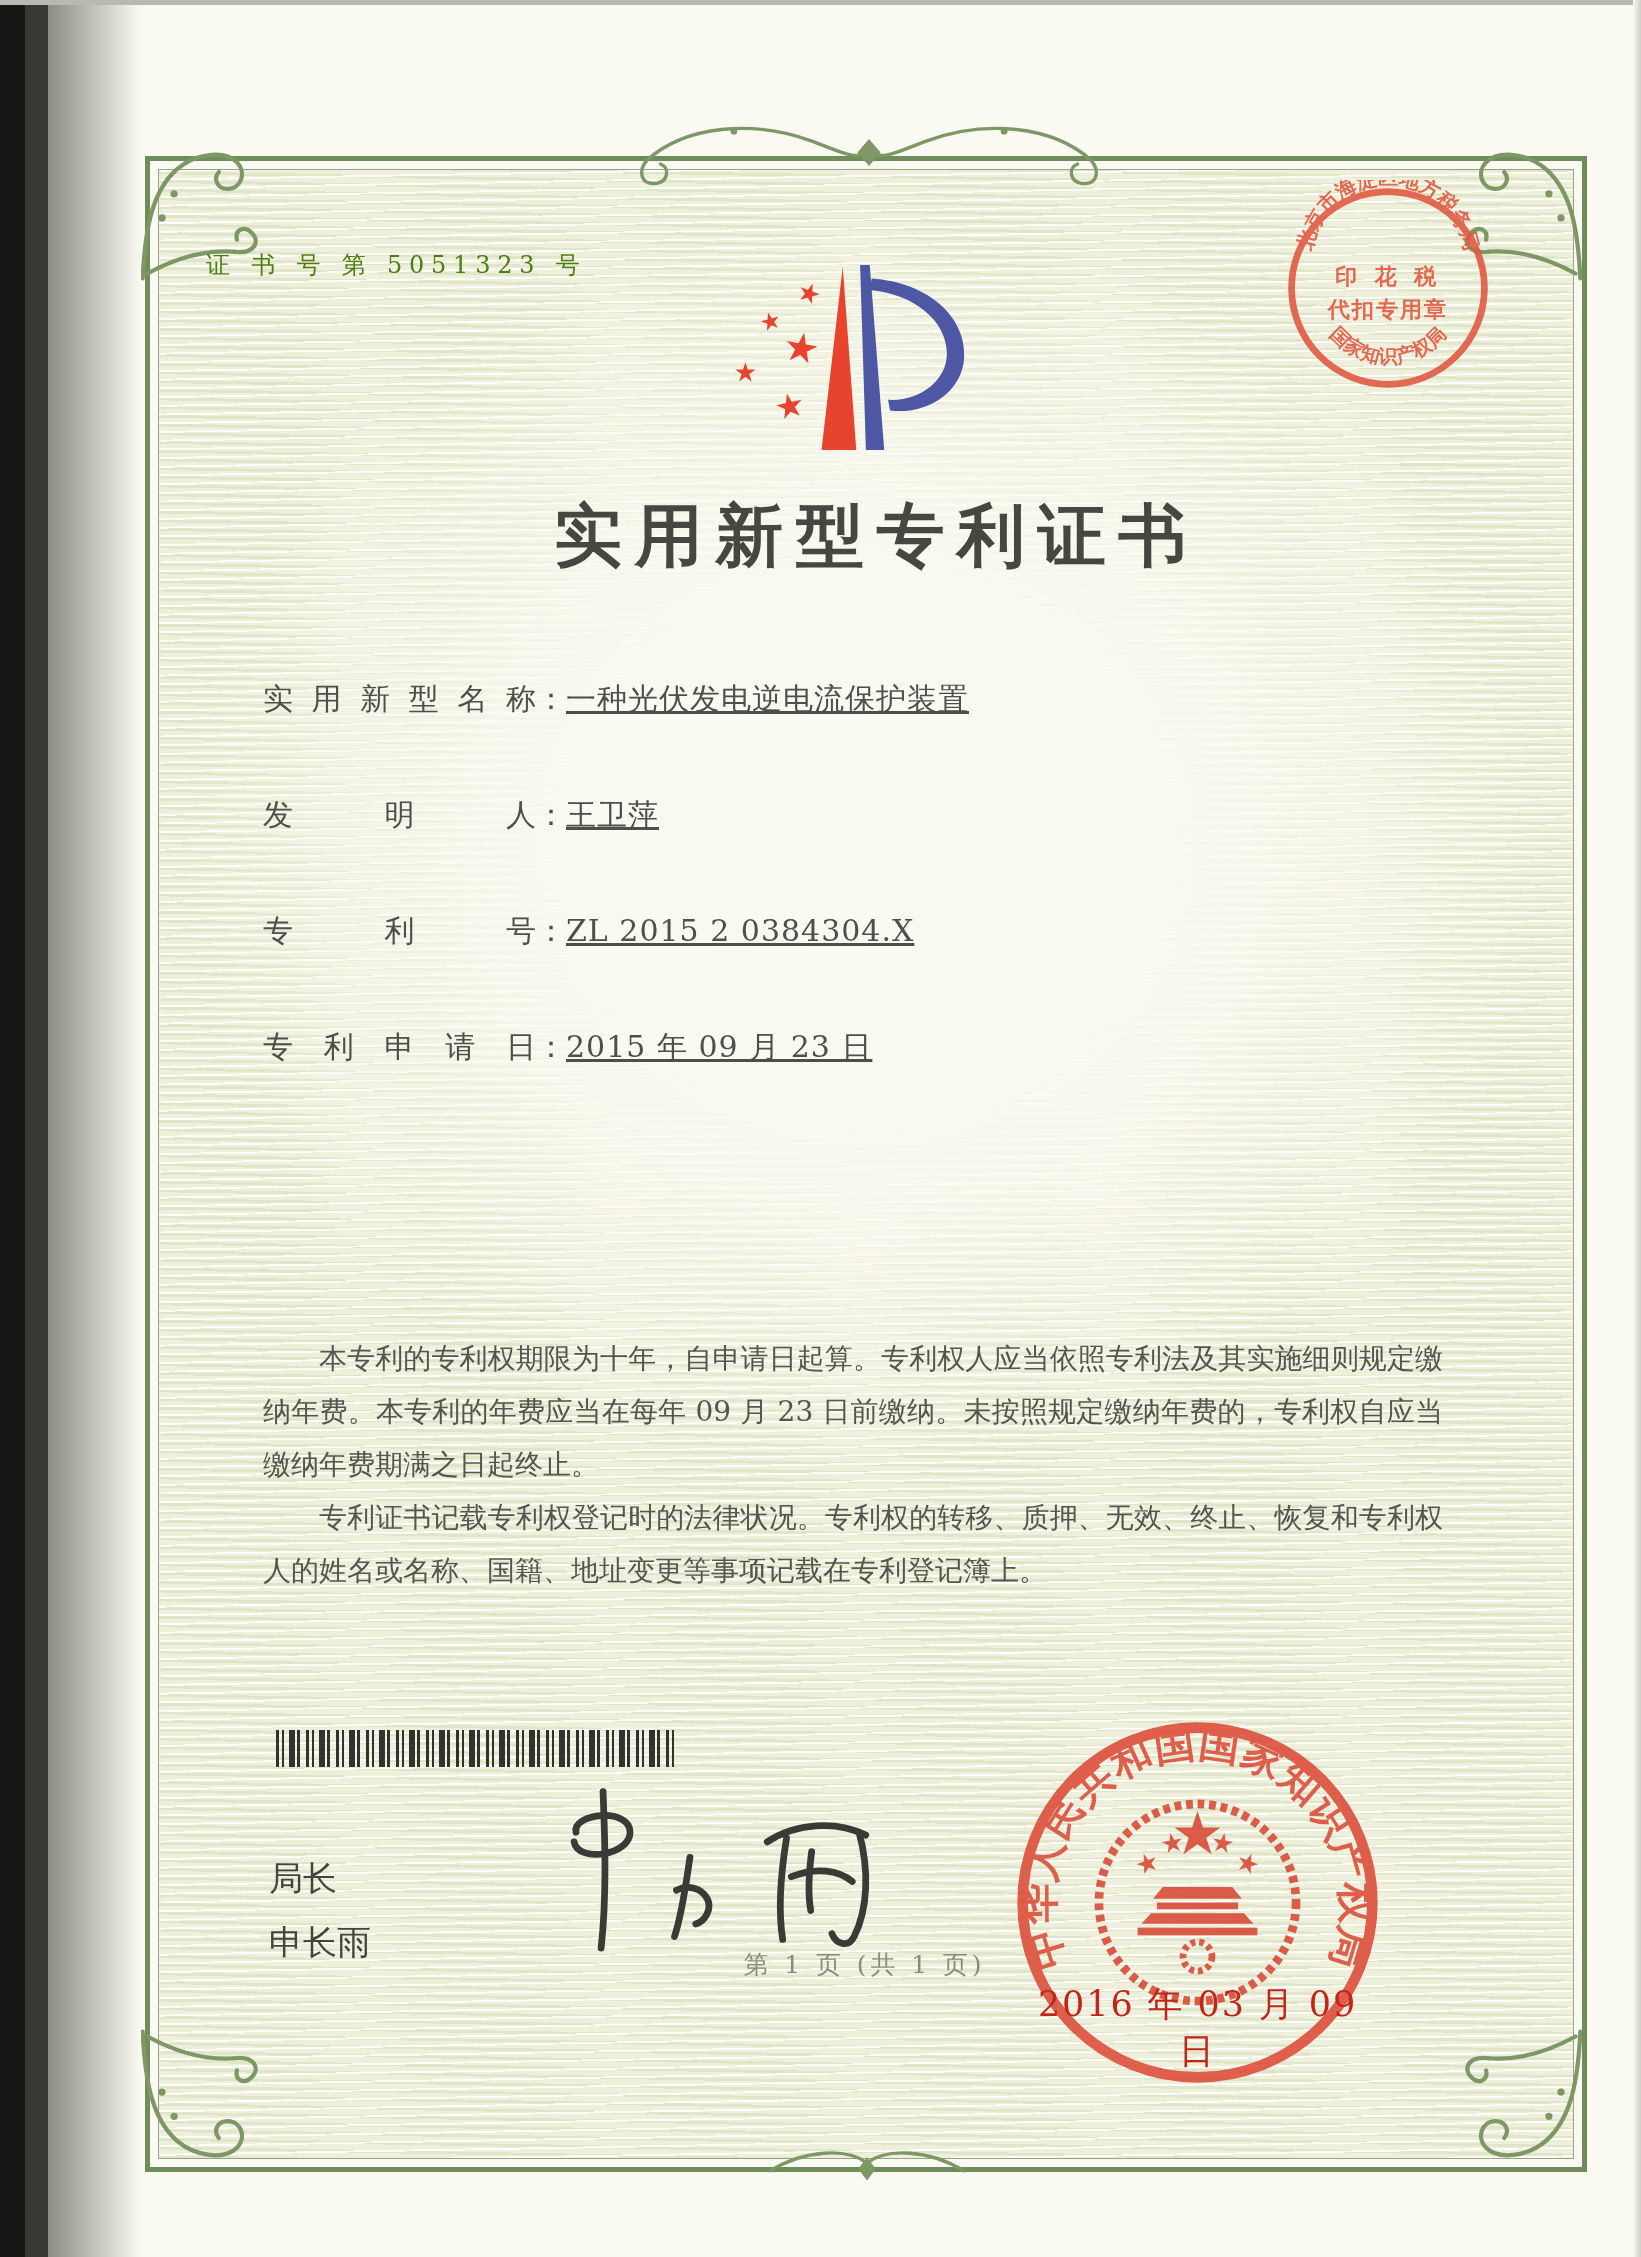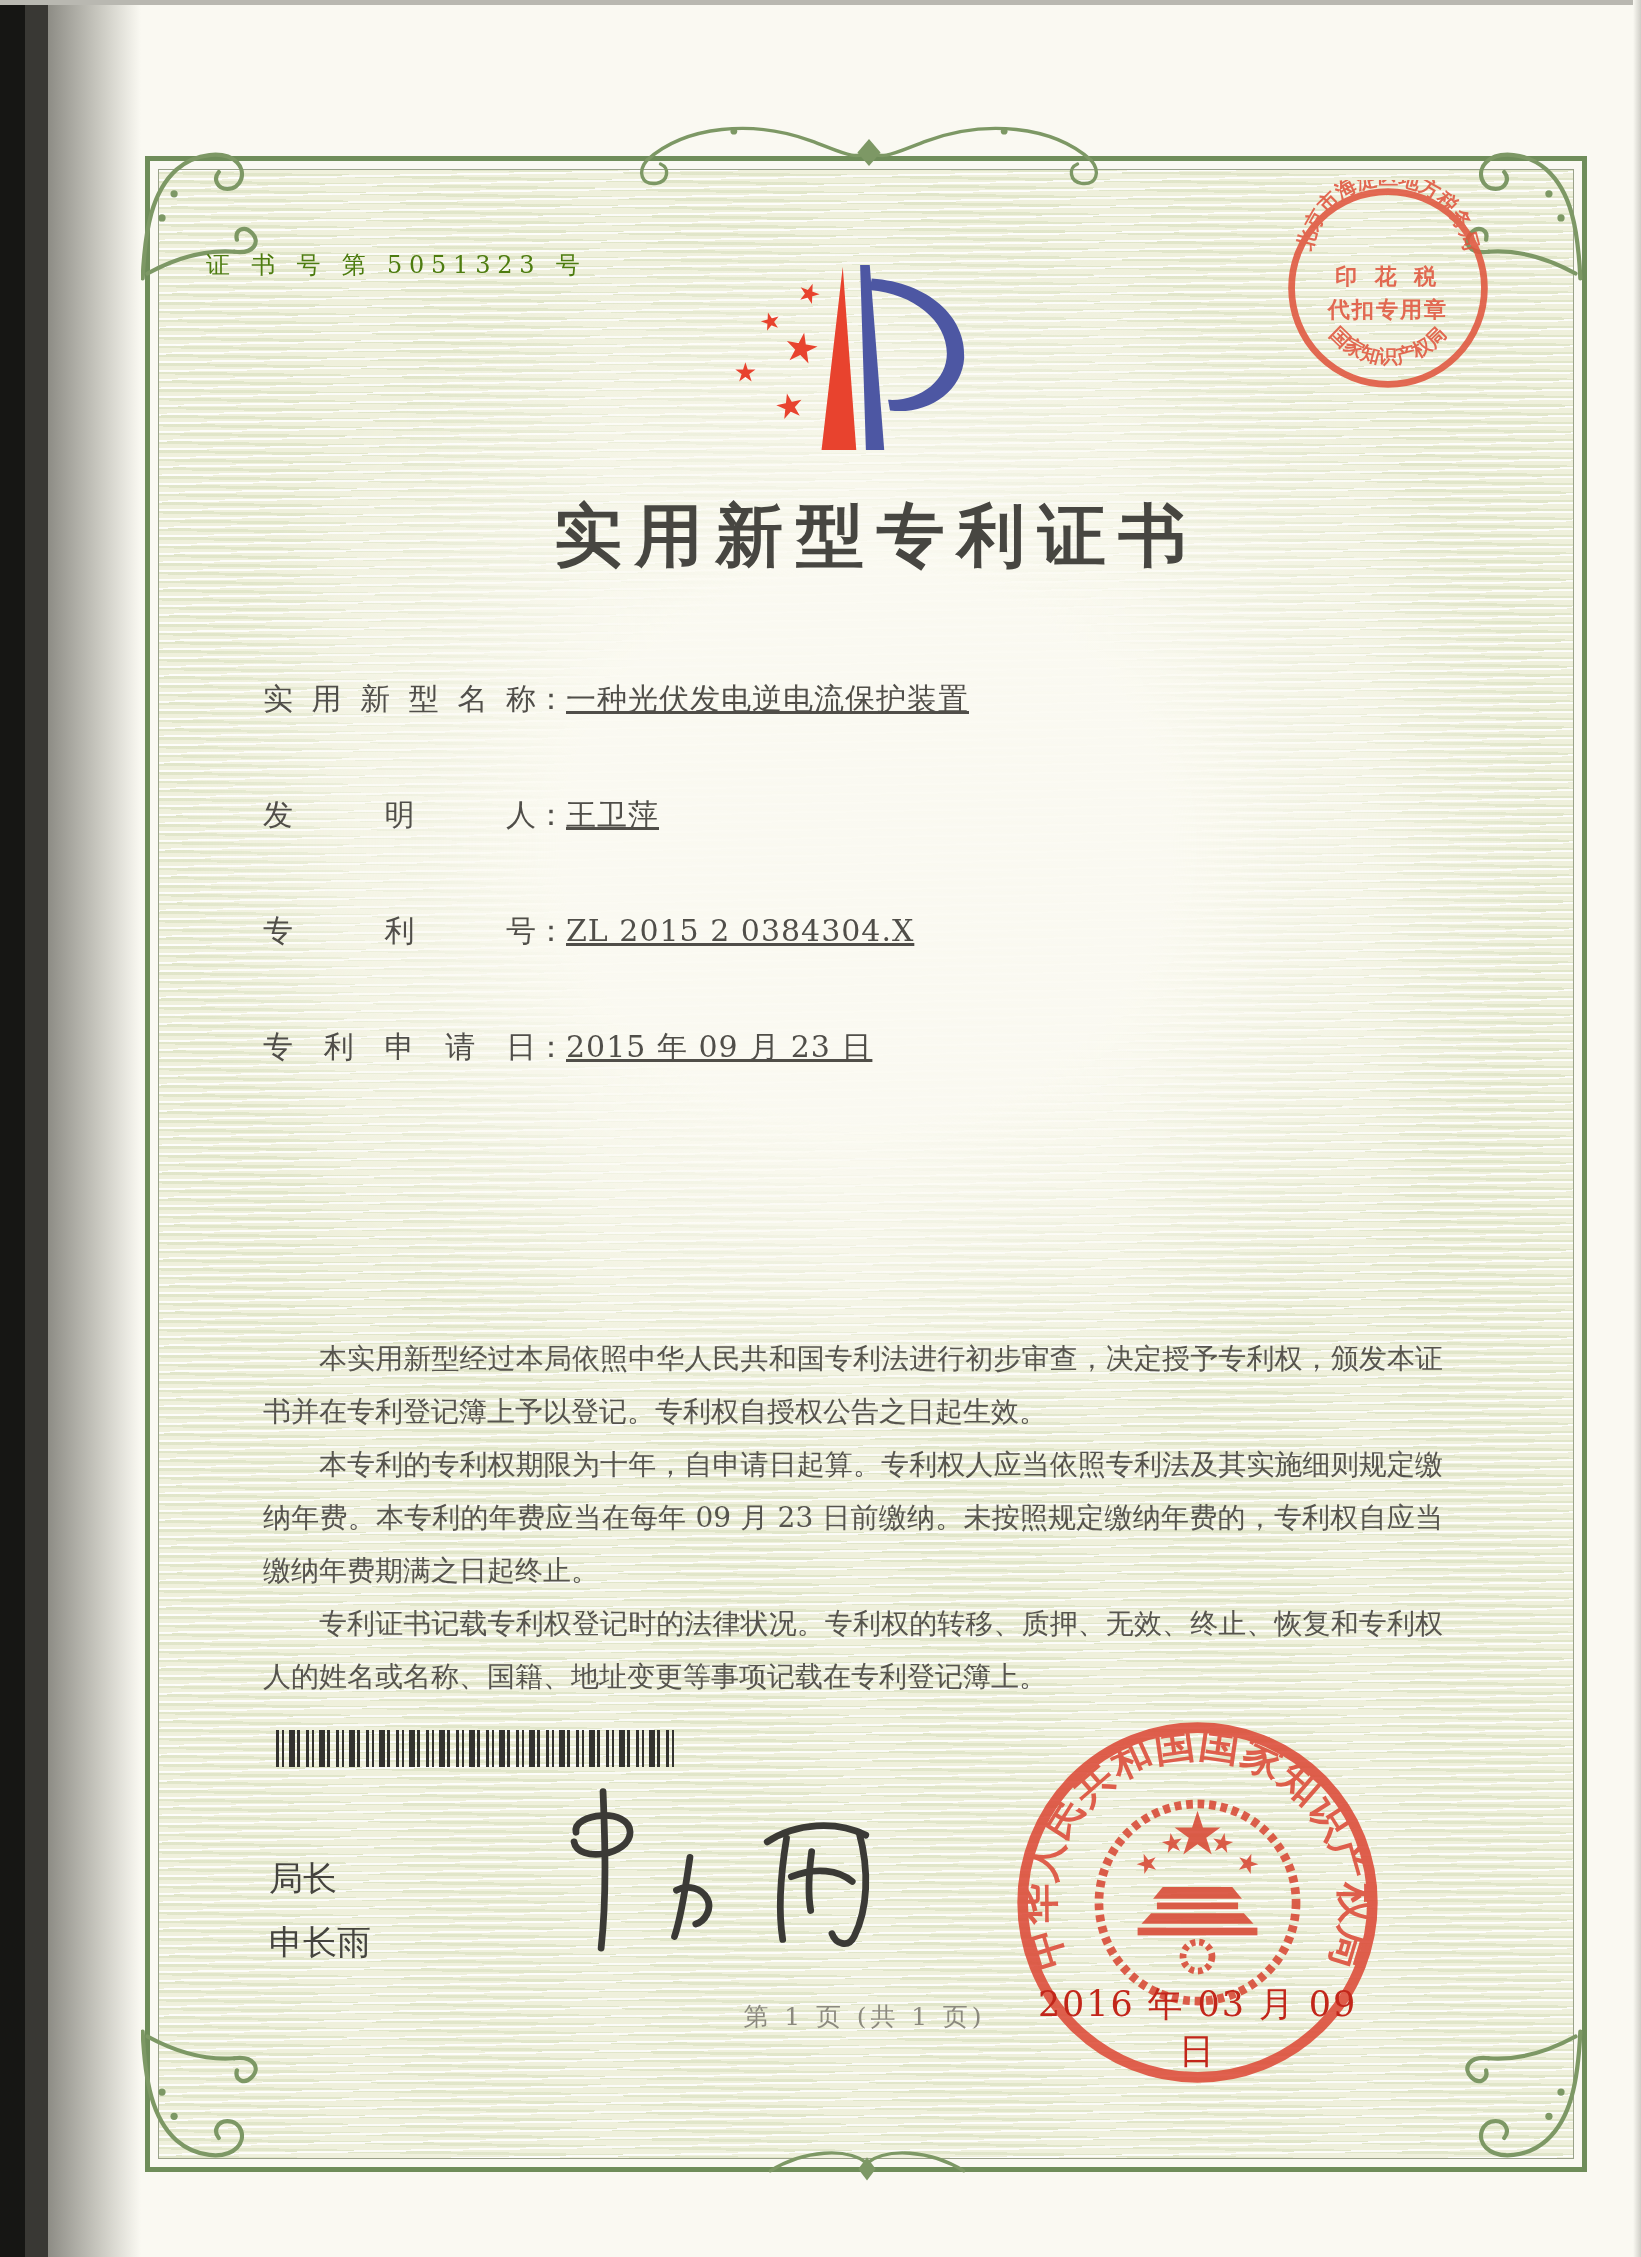--- a/index.html
+++ b/index.html
@@ -48,21 +48,21 @@
         #33322f 0 2.9px, rgba(0,0,0,0) 2.9px 5.8px,
         #33322f 5.8px 7.7px, rgba(0,0,0,0) 7.7px 13.5px,
         #33322f 13.5px 19.3px, rgba(0,0,0,0) 19.3px 21px,
         #33322f 21px 24px, rgba(0,0,0,0) 24px 30px);}
   .commissioner{position:absolute;left:269px;top:1846px;z-index:3;font-size:34px;
       color:#45443f;line-height:64px;font-family:"DejaVu Sans","Liberation Sans",sans-serif;}
   .signature{position:absolute;left:543px;top:1782px;width:377px;height:198px;z-index:4;}
   .office-seal{position:absolute;left:1012px;top:1717px;width:371px;height:371px;z-index:4;}
   .seal-date{position:absolute;left:1020px;top:1981px;width:355px;z-index:5;text-align:center;
       font-size:35px;color:#c2261a;letter-spacing:1.9px;}
-  .page-footer{position:absolute;left:145px;top:2000px;width:1439px;z-index:3;text-align:center;
+  .page-footer{position:absolute;left:145px;top:1948px;width:1439px;z-index:3;text-align:center;
       font-size:25px;color:#8b897e;letter-spacing:3.9px;}
   .tax-seal{position:absolute;left:1280px;top:180px;width:216px;height:216px;z-index:4;}
   .flr{stroke:#7d9865;stroke-width:3.5;fill:none;stroke-linecap:round;}
   .flrf{fill:#7d9865;stroke:none;}
 </style>
 </head>
 <body>
 
 <div class="page">
 
@@ -154,21 +154,20 @@
   <h1 class="title">实用新型专利证书</h1>
 
   <div class="fields">
     <div class="field"><span class="flabel">实用新型名称</span><span class="fcolon">：</span><span class="fvalue">一种光伏发电逆电流保护装置</span></div>
     <div class="field"><span class="flabel">发明人</span><span class="fcolon">：</span><span class="fvalue">王卫萍</span></div>
     <div class="field"><span class="flabel">专利号</span><span class="fcolon">：</span><span class="fvalue">ZL 2015 2 0384304.X</span></div>
     <div class="field"><span class="flabel">专利申请日</span><span class="fcolon">：</span><span class="fvalue">2015 年 09 月 23 日</span></div>
   </div>
 
   <div class="body-text">
-    <p>本实用新型经过本局依照中华人民共和国专利法进行初步审查，决定授予专利权，颁发本证书并在专利登记簿上予以登记。专利权自授权公告之日起生效。</p>
     <p>本专利的专利权期限为十年，自申请日起算。专利权人应当依照专利法及其实施细则规定缴纳年费。本专利的年费应当在每年 09 月 23 日前缴纳。未按照规定缴纳年费的，专利权自应当缴纳年费期满之日起终止。</p>
     <p>专利证书记载专利权登记时的法律状况。专利权的转移、质押、无效、终止、恢复和专利权人的姓名或名称、国籍、地址变更等事项记载在专利登记簿上。</p>
   </div>
 
   <div class="barcode"></div>
 
   <div class="commissioner">
     <div>局长</div>
     <div>申长雨</div>
   </div>

